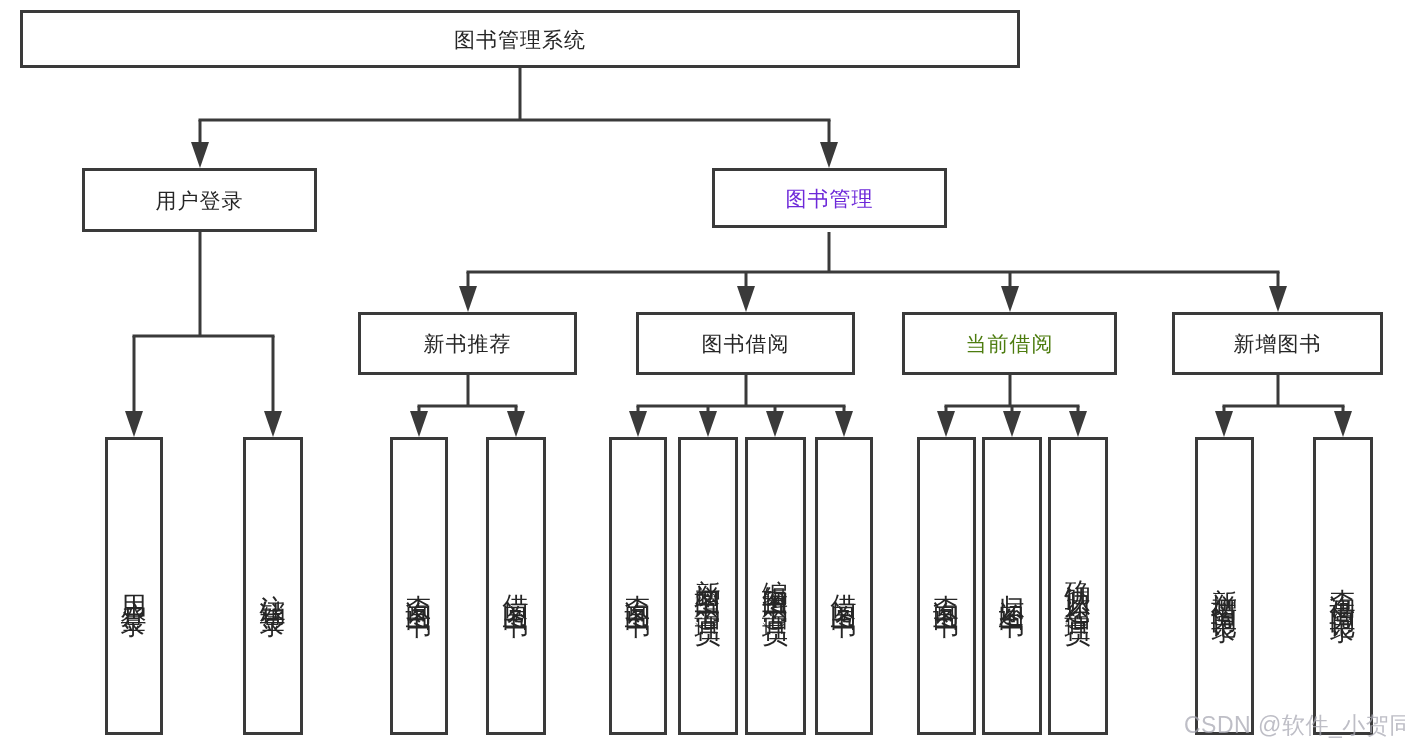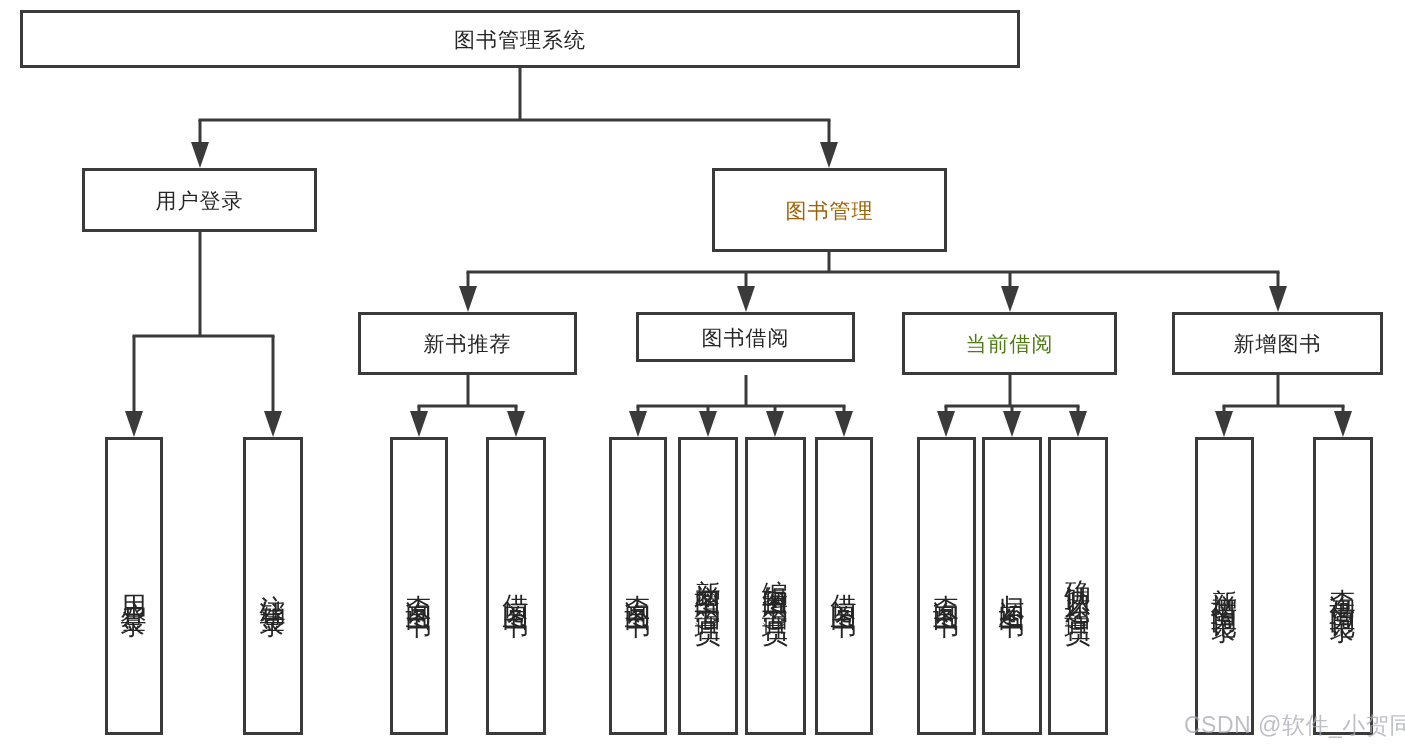--- a/index.html
+++ b/index.html
@@ -102,24 +102,24 @@
       <line x1="1222.5" y1="406" x2="1344.5" y2="406" stroke="#3a3a3a" stroke-width="3"></line>
       <line x1="1224" y1="406" x2="1224" y2="413" stroke="#3a3a3a" stroke-width="3"></line>
       <polygon points="1215,411 1233,411 1224,437" fill="#3a3a3a"></polygon>
       <line x1="1343" y1="406" x2="1343" y2="413" stroke="#3a3a3a" stroke-width="3"></line>
       <polygon points="1334,411 1352,411 1343,437" fill="#3a3a3a"></polygon>
     </svg>
 
   <div class="box h" style="left: 20px; top: 10px; width: 1000px; height: 58px; border-color: rgb(58, 58, 58); color: rgb(38, 38, 38);">图书管理系统</div>
 
   <div class="box h" style="left: 82px; top: 168px; width: 235px; height: 64px; border-color: rgb(58, 58, 58); color: rgb(38, 38, 38);">用户登录</div>
-  <div class="box h" style="left: 712px; top: 168px; width: 235px; height: 84px; border-color: rgb(58, 58, 58); color: #a16207;">图书管理</div>
+  <div class="box h" style="left: 712px; top: 168px; width: 235px; height: 60px; border-color: rgb(58, 58, 58); color: #6d28d9;">图书管理</div>
 
   <div class="box h" style="left: 358px; top: 312px; width: 219px; height: 63px; border-color: rgb(58, 58, 58); color: rgb(38, 38, 38);">新书推荐</div>
-  <div class="box h" style="left: 636px; top: 312px; width: 219px; height: 50px; border-color: rgb(58, 58, 58); color: rgb(38, 38, 38);">图书借阅</div>
+  <div class="box h" style="left: 636px; top: 312px; width: 219px; height: 63px; border-color: rgb(58, 58, 58); color: rgb(38, 38, 38);">图书借阅</div>
   <div class="box h" style="left: 902px; top: 312px; width: 215px; height: 63px; border-color: rgb(58, 58, 58); color: #4d7c0f;">当前借阅</div>
   <div class="box h" style="left: 1172px; top: 312px; width: 211px; height: 63px; border-color: rgb(58, 58, 58); color: rgb(38, 38, 38);">新增图书</div>
 
   <div class="box v" style="left: 105px; top: 437px; width: 58px; height: 298px; border-color: rgb(58, 58, 58); color: rgb(38, 38, 38);">用户登录</div>
   <div class="box v" style="left: 243px; top: 437px; width: 60px; height: 298px; border-color: rgb(58, 58, 58); color: rgb(38, 38, 38);">注销登录</div>
 
   <div class="box v" style="left: 390px; top: 437px; width: 58px; height: 298px; border-color: rgb(58, 58, 58); color: rgb(38, 38, 38);">查询图书</div>
   <div class="box v" style="left: 486px; top: 437px; width: 60px; height: 298px; border-color: rgb(58, 58, 58); color: rgb(38, 38, 38);">借阅图书</div>
 
   <div class="box v" style="left: 609px; top: 437px; width: 58px; height: 298px; border-color: rgb(58, 58, 58); color: rgb(38, 38, 38);">查询图书</div>

